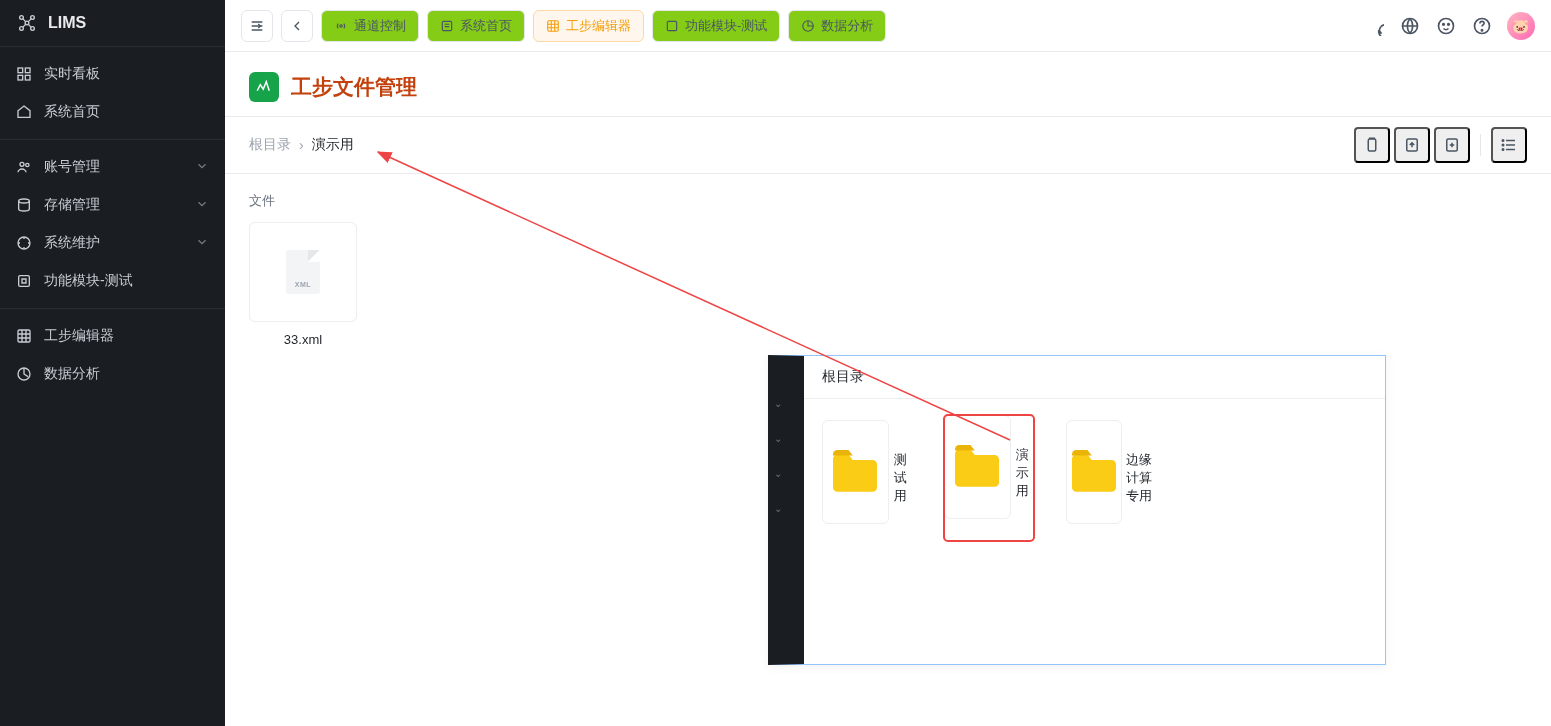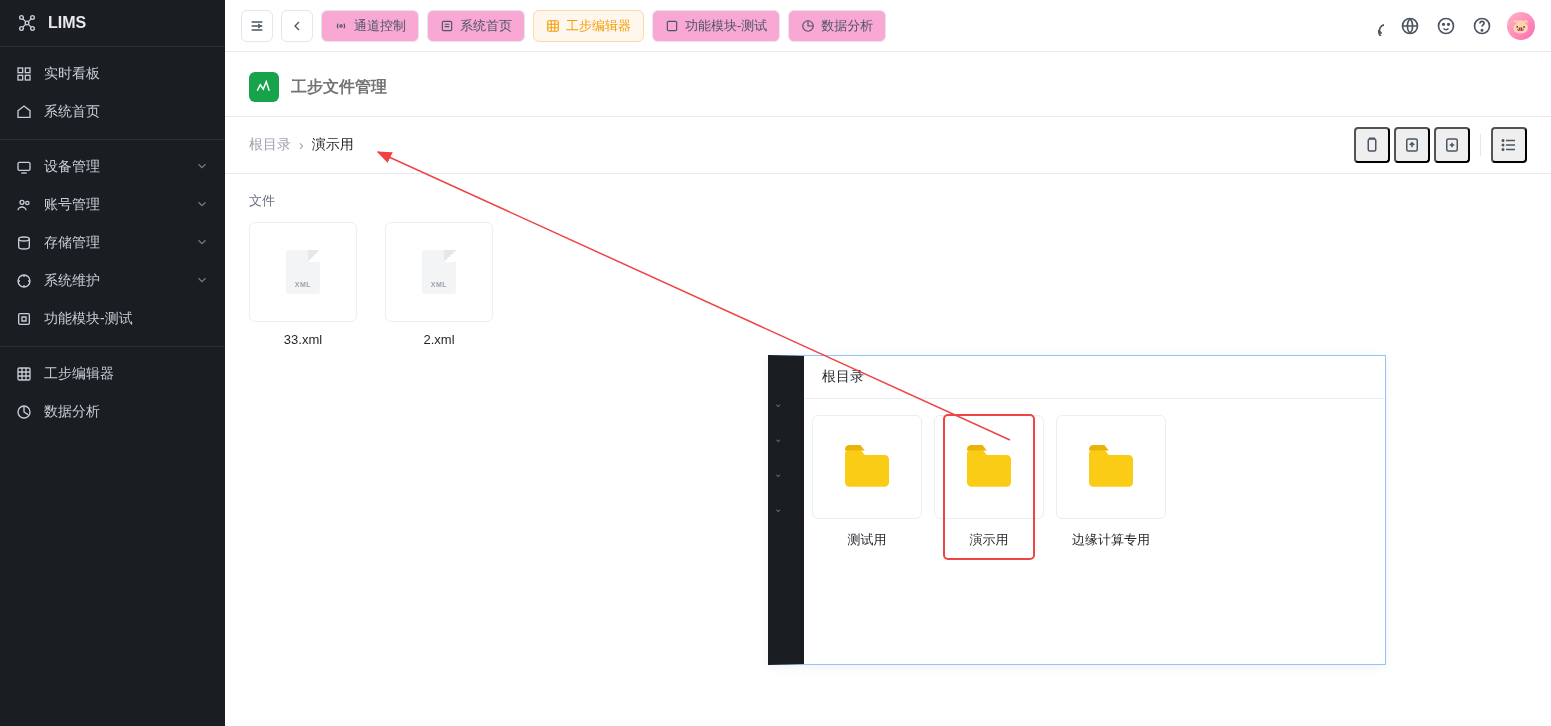--- a/index.html
+++ b/index.html
@@ -101,21 +101,21 @@
       cursor: pointer;
       color: #4b5563;
     }
     .tab-pill {
       display: inline-flex;
       align-items: center;
       gap: 6px;
       padding: 6px 12px;
       border: 1px solid #e4e6eb;
       border-radius: 6px;
-      background: #f9a8d4;
+      background: #84cc16;
       font-size: 13px;
       color: #4b5563;
       cursor: pointer;
     }
     .tab-pill.active {
       color: #f59e0b;
       border-color: #fcd9a5;
       background: #fff7ed;
     }
     .tab-pill .pill-icon {
@@ -162,23 +162,23 @@
       width: 30px;
       height: 30px;
       background: #16a34a;
       border-radius: 6px;
       display: flex;
       align-items: center;
       justify-content: center;
       color: #fff;
     }
     .page-title {
-      font-size: 16px;
+      font-size: 21px;
       font-weight: 600;
-      color: #737373;
+      color: #c2410c;
     }
 
     
     .toolbar-row {
       display: flex;
       align-items: center;
       padding: 10px 24px;
       border-top: 1px solid #e8eaed;
       border-bottom: 1px solid #e8eaed;
     }
@@ -313,21 +313,21 @@
       color: #1f2328;
     }
     .folder-grid {
       display: flex;
       gap: 32px;
       padding: 16px 18px 0;
     }
     .folder-card {
       width: 90px;
       display: flex;
-      flex-direction: column;
+      flex-direction: row;
       align-items: center;
       cursor: pointer;
     }
     .folder-thumb {
       width: 110px;
       height: 104px;
       border: 1px solid #eceef1;
       border-radius: 6px;
       background: #fff;
       display: flex;
@@ -411,34 +411,20 @@
             </svg>
         </span>
         <span>系统首页</span>
       </div>
     </div>
 
     <div class="sidebar-section">
       <div class="sidebar-item">
         <span class="icon">
           <svg viewBox="0 0 24 24" width="16" height="16" fill="none" stroke="currentColor" stroke-width="2">
-              <rect x="3" y="5" width="18" height="12" rx="2"></rect>
-              <path d="M8 21h8"></path>
-            </svg>
-        </span>
-        <span>设备管理</span>
-        <span class="chevron">
-          <svg viewBox="0 0 24 24" width="14" height="14" fill="none" stroke="currentColor" stroke-width="2">
-              <path d="M6 9l6 6 6-6"></path>
-            </svg>
-        </span>
-      </div>
-      <div class="sidebar-item">
-        <span class="icon">
-          <svg viewBox="0 0 24 24" width="16" height="16" fill="none" stroke="currentColor" stroke-width="2">
               <circle cx="9" cy="8" r="3"></circle>
               <circle cx="17" cy="9" r="2.5"></circle>
               <path d="M3 20c0-3 3-5 6-5s6 2 6 5"></path>
             </svg>
         </span>
         <span>账号管理</span>
         <span class="chevron">
           <svg viewBox="0 0 24 24" width="14" height="14" fill="none" stroke="currentColor" stroke-width="2">
               <path d="M6 9l6 6 6-6"></path>
             </svg>
@@ -647,29 +633,20 @@
       <div class="file-grid">
         <div class="file-card">
           <div class="file-thumb">
             <div class="file-icon-wrap">
               <div class="file-page"></div>
               <div class="file-ext">XML</div>
             </div>
           </div>
           <div class="file-name">33.xml</div>
         </div>
-        <div class="file-card">
-          <div class="file-thumb">
-            <div class="file-icon-wrap">
-              <div class="file-page"></div>
-              <div class="file-ext">XML</div>
-            </div>
-          </div>
-          <div class="file-name">2.xml</div>
-        </div>
       </div>
     </div>
 
   </main>
 
   <div class="popover">
     <div class="popover-left-chevrons">
       <span>⌄</span>
       <span>⌄</span>
       <span>⌄</span>

